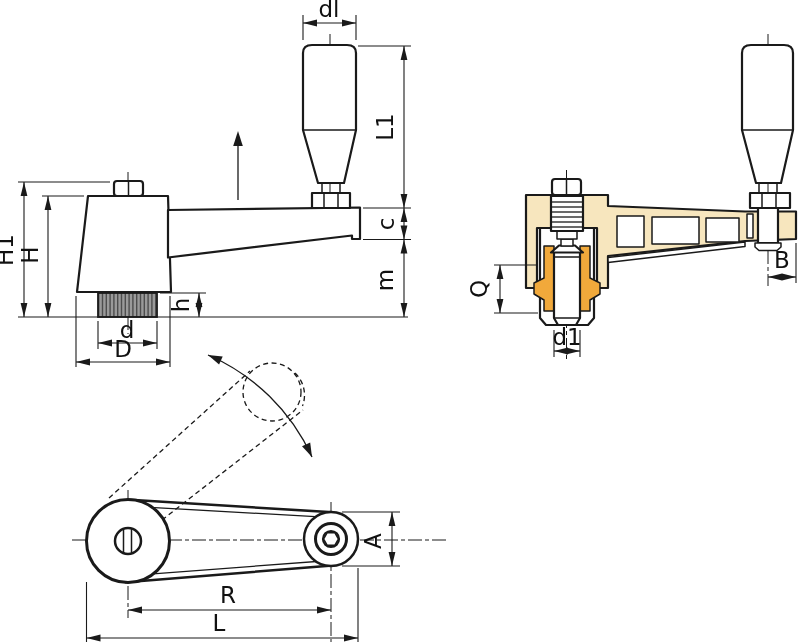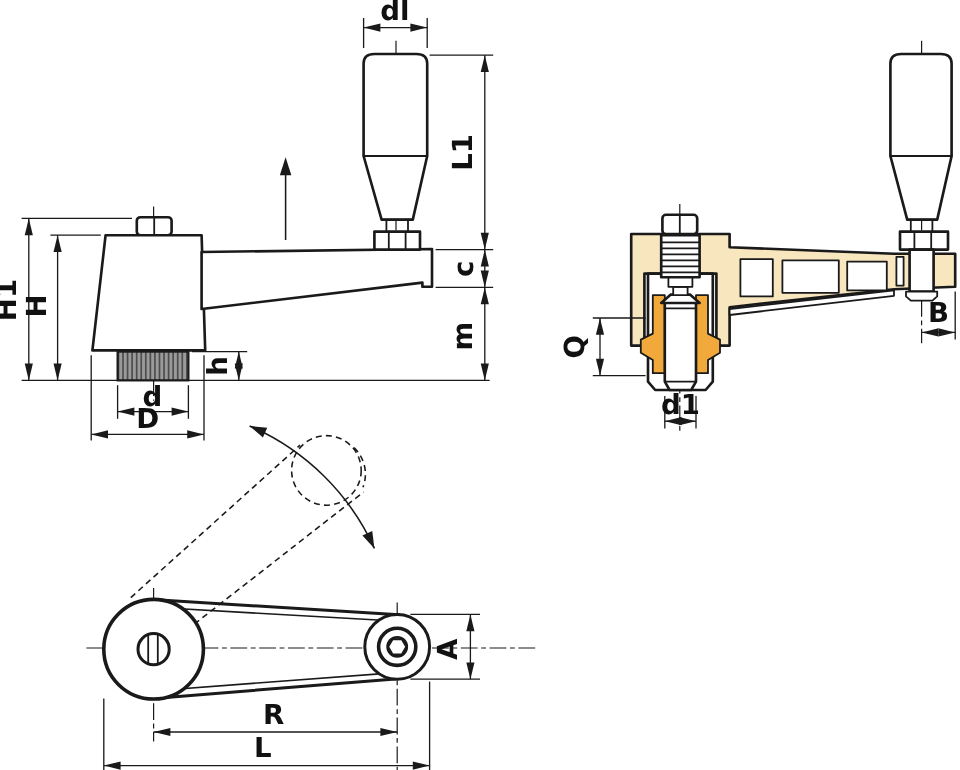--- a/index.html
+++ b/index.html
@@ -1,16 +1,16 @@
 <!DOCTYPE html>
 <html><head>
 <meta charset="utf-8">
 <style>
   html,body{margin:0;padding:0;background:#ffffff;}
-  .stage{position:relative;width:800px;height:642px;background:#fff;overflow:hidden;font-weight:bold;}
+  .stage{position:relative;width:800px;height:642px;background:#fff;overflow:hidden;}
   svg{display:block;}
   .s{stroke:#1a1a1a;stroke-width:2.2;stroke-linejoin:round;stroke-linecap:round;}
   .w{fill:#ffffff;}
   .n{fill:none;}
   .t15{stroke-width:1.5;}
   .t3{stroke-width:3;}
   .t25{stroke-width:2.5;}
   .t18{stroke-width:1.8;}
   .dim{stroke:#1a1a1a;stroke-width:1.1;fill:none;}
   .cl{stroke:#1a1a1a;stroke-width:1;stroke-dasharray:14 3 4 3;fill:none;}

